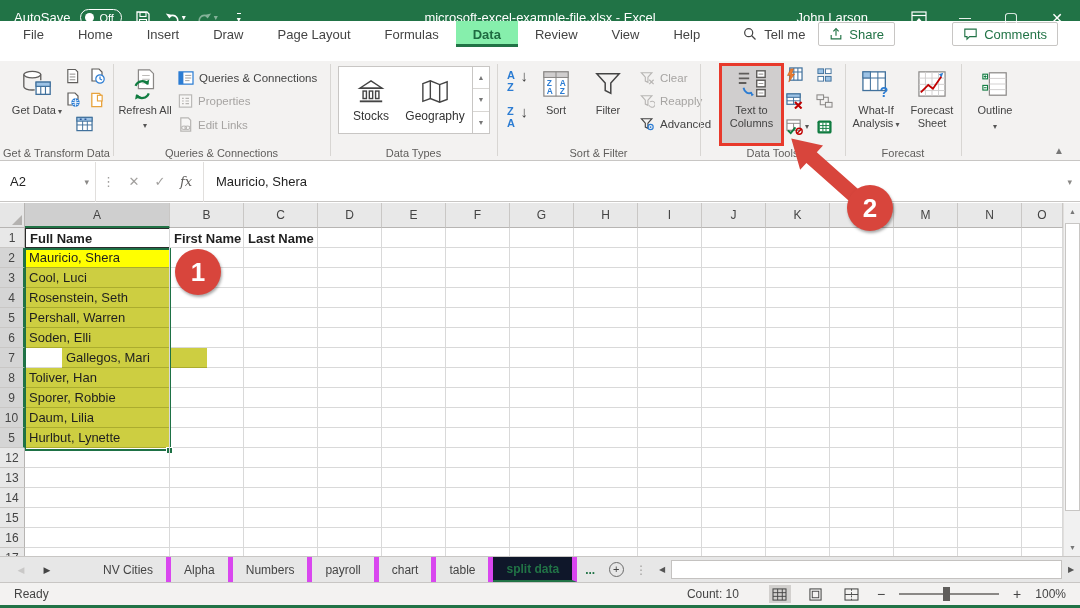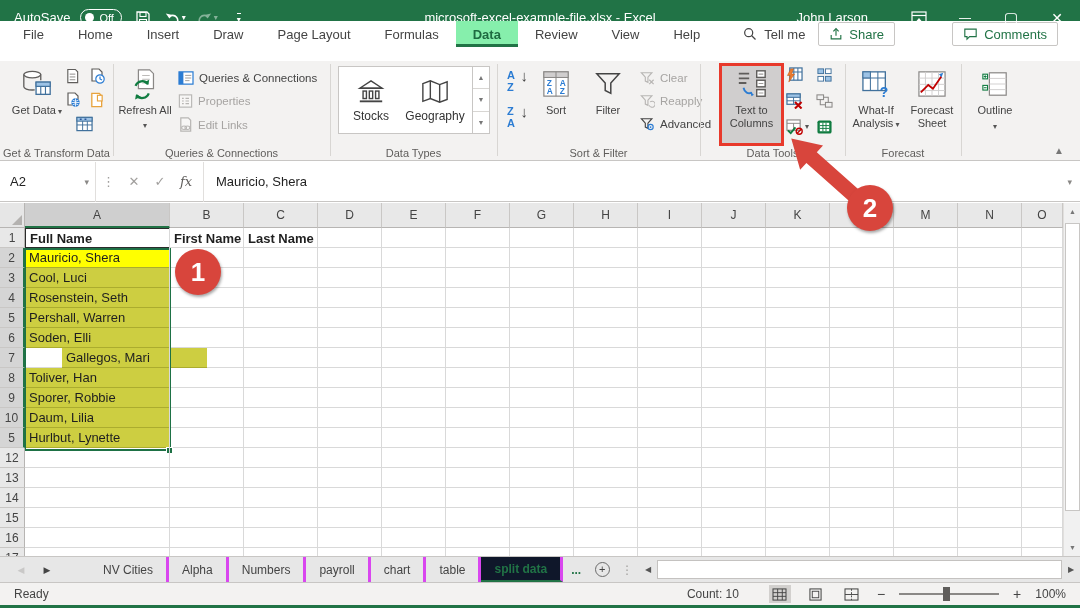--- a/index.html
+++ b/index.html
@@ -85,21 +85,21 @@
 
   
   #vscroll{position:absolute;left:1063px;top:203px;width:17px;height:353px;background:#F1F1F1;border-left:1px solid #E1DFDD}
   .sb-btn{position:absolute;left:0;width:17px;height:17px;display:flex;align-items:center;justify-content:center;font-size:7px;color:#777;background:#F1F1F1}
   #vthumb{position:absolute;left:1px;top:20px;width:15px;height:288px;background:#fff;border:1px solid #C8C6C4}
 
   
   #sheetbar{position:absolute;left:0;top:556px;width:1080px;height:26px;background:#E7E7E7;border-top:1px solid #C8C6C4;display:flex;align-items:stretch;font-size:12px;color:#444}
   .nav-ar{width:26px;display:flex;align-items:center;justify-content:center;font-size:9px;color:#444}
   .nav-ar.dim{color:#A6A4A2}
-  .stab{display:flex;align-items:center;padding:0 13px;border-right:3px solid #d946ef;color:#444;white-space:nowrap}
+  .stab{display:flex;align-items:center;padding:0 13px;border-right:5px solid #d946ef;color:#444;white-space:nowrap}
   .stab:first-of-type{border-left:1px solid #ABABAB}
   .stab.active{background:#0f172a;color:#217346;font-weight:bold;border-bottom:2px solid #217346}
   .stab-more{display:flex;align-items:center;padding:0 8px;color:#217346;font-weight:bold}
   .addsheet{display:flex;align-items:center;justify-content:center;width:26px}
   .addsheet span{width:15px;height:15px;border:1px solid #6b6b6b;border-radius:50%;display:flex;align-items:center;justify-content:center;font-size:11px;color:#444;line-height:1}
   .hs-dots{display:flex;align-items:center;color:#A19F9D;padding:0 6px}
   .hs-btn{width:18px;display:flex;align-items:center;justify-content:center;font-size:8px;color:#555}
   #hthumb{flex:1;margin:3px 0;background:#fff;border:1px solid #C4C2C0}
 
   

